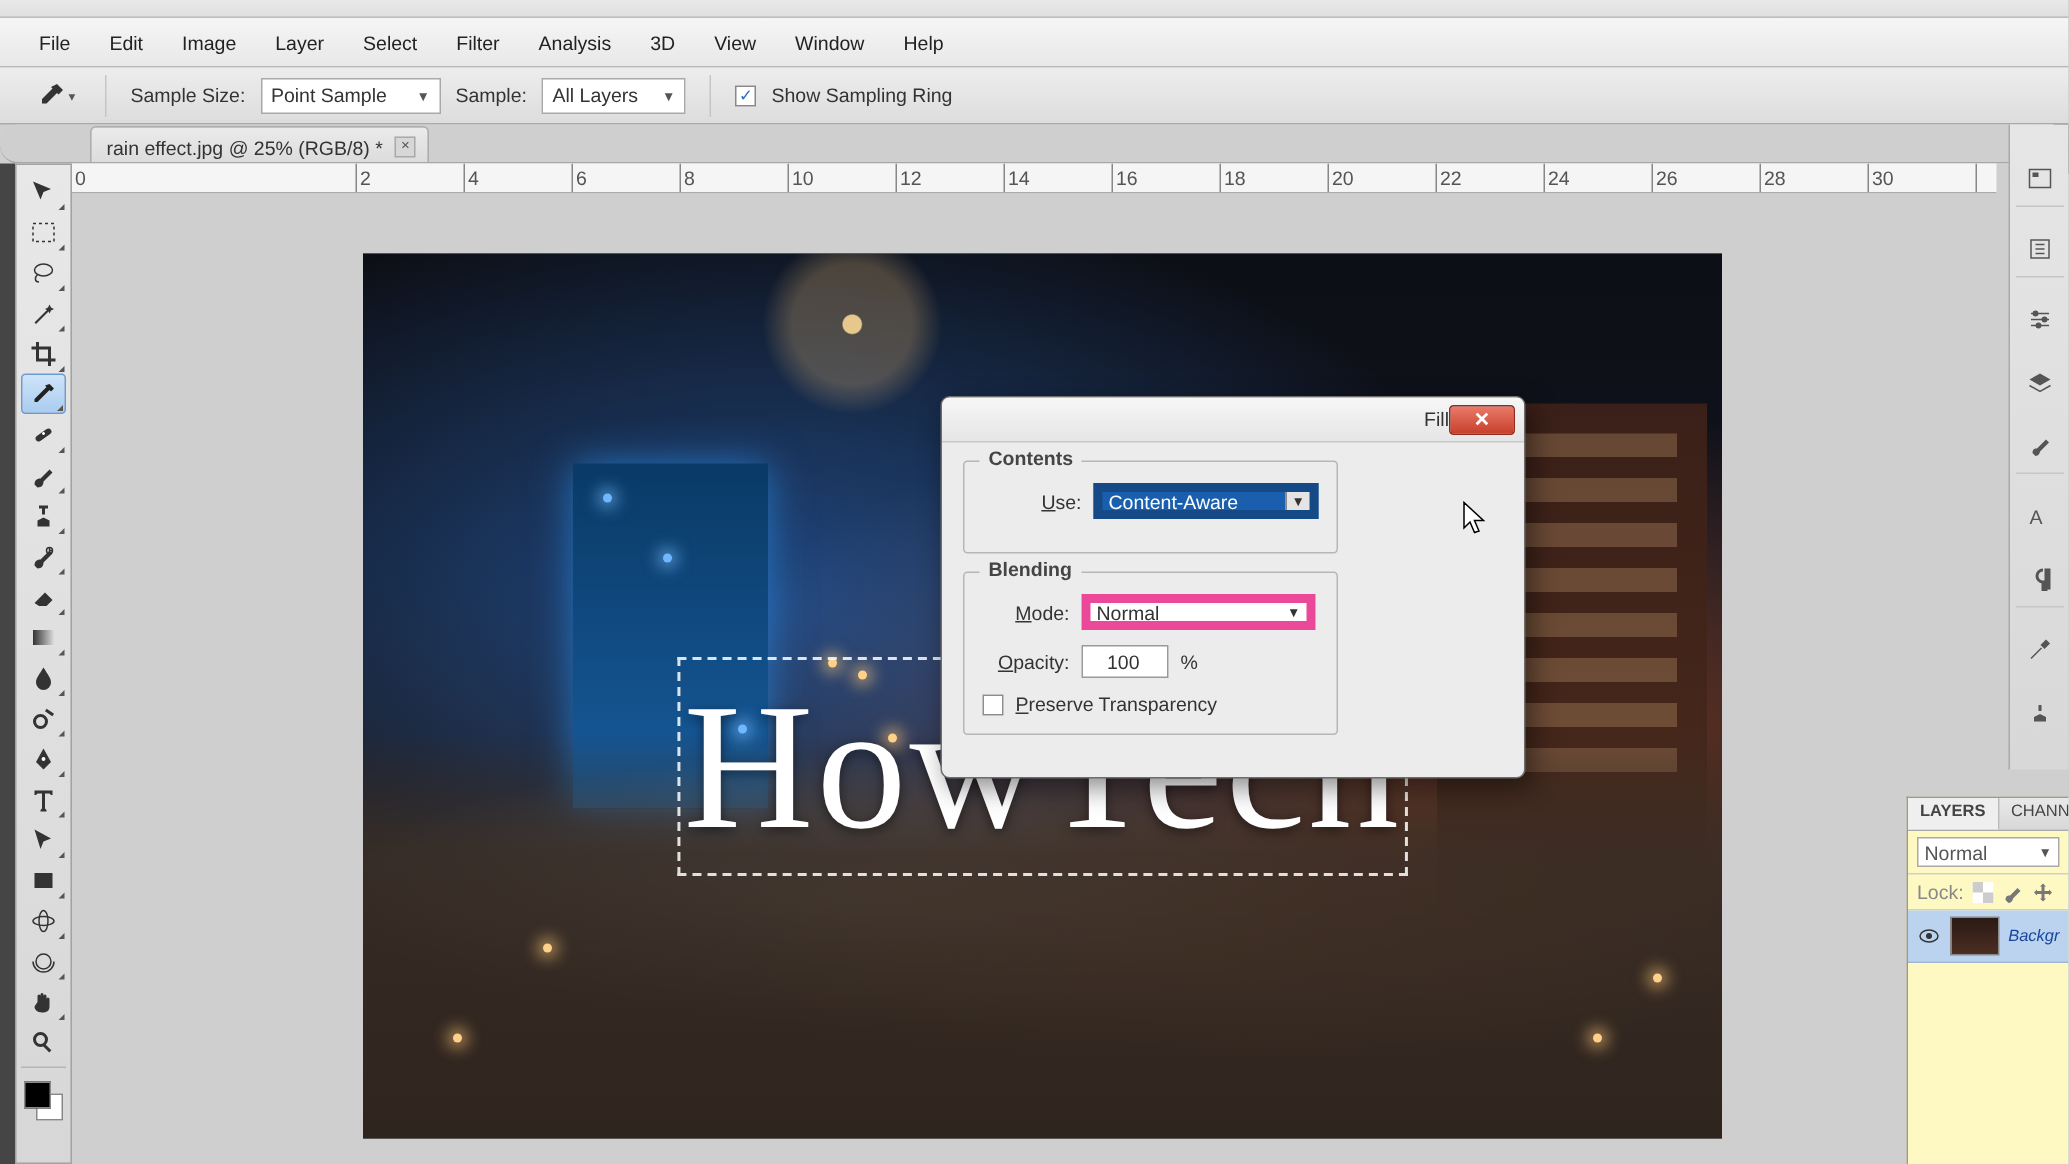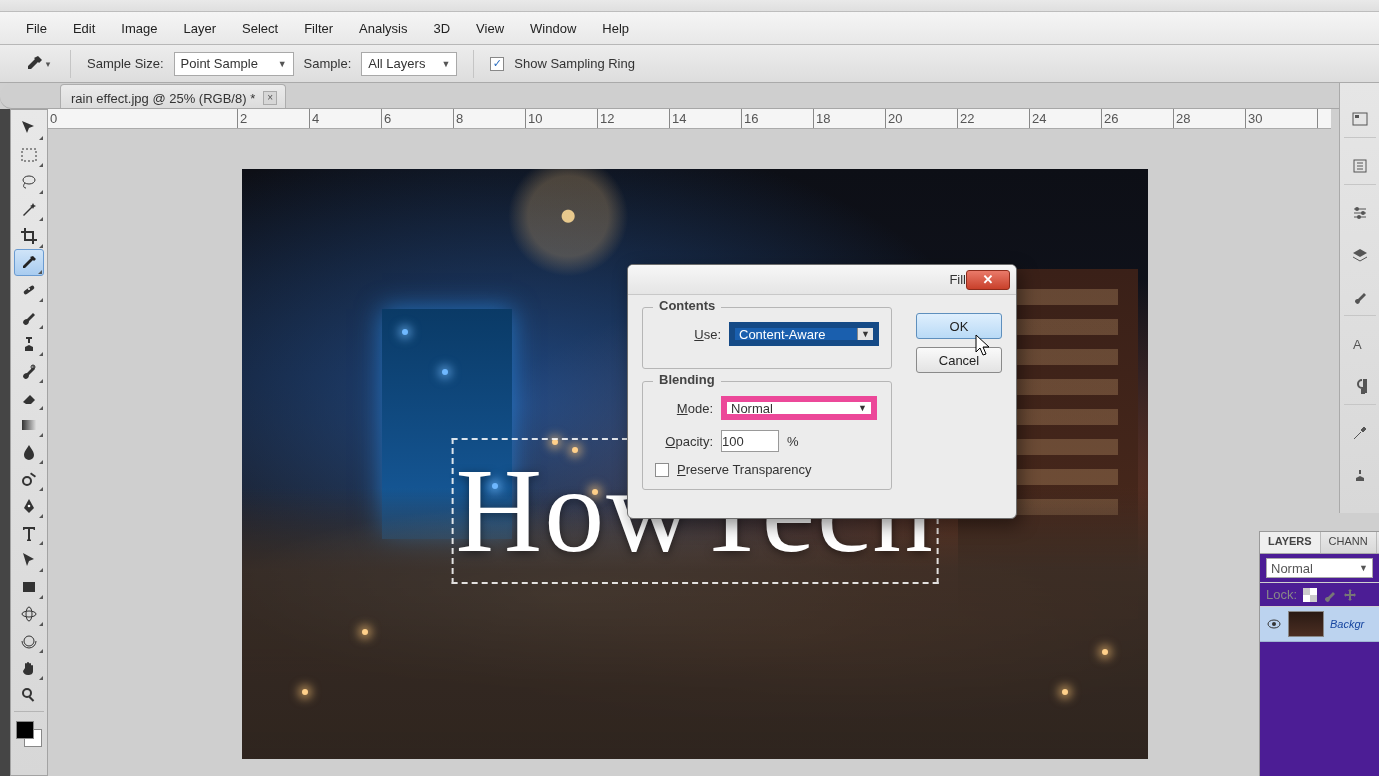--- a/index.html
+++ b/index.html
@@ -68,21 +68,21 @@
   .lights i.b{background:#6fb8ff;box-shadow:0 0 10px 4px rgba(120,190,255,.6);}
   .overlay-text{position:absolute;left:50%;top:58%;transform:translate(-50%,-50%);font-family:Georgia,serif;font-size:120px;color:#fff;font-weight:400;letter-spacing:2px; text-shadow:0 2px 8px rgba(0,0,0,.5);}
   .marching{position:absolute;inset:-4px;border:2px dashed rgba(255,255,255,.85);pointer-events:none;}
 
   
   .right-dock { position:absolute; right:0; top:-26px; width:40px; background:linear-gradient(#e6e6e6,#d8d8d8); border-left:1px solid #aaa; height:430px; display:flex; flex-direction:column; align-items:center; padding-top:18px; gap:10px;}
   .dock-group{width:32px;padding:6px 0;display:flex;flex-direction:column;align-items:center;gap:18px;border-bottom:1px solid #c6c6c6;}
   .dock-btn{width:24px;height:24px;display:flex;align-items:center;justify-content:center;}
 
   
-  .layers-panel{position:absolute;right:0;bottom:0;width:120px;height:245px;background:#4c1d95;border:1px solid #9a9a9a;border-right:none;border-bottom:none;}
+  .layers-panel{position:absolute;right:0;bottom:0;width:108px;height:245px;background:#fef9c3;border:1px solid #9a9a9a;border-right:none;border-bottom:none;}
   .panel-tabs{display:flex;height:22px;border-bottom:1px solid #a9a9a9;background:linear-gradient(#e9e9e9,#d8d8d8);}
   .panel-tab{padding:3px 8px;font-size:11px;color:#444;border-right:1px solid #bbb;}
   .panel-tab.active{background:#efefef;font-weight:600;}
   .panel-row{display:flex;align-items:center;gap:6px;padding:4px 6px;border-bottom:1px solid #cfcfcf;font-size:11px;color:#555;}
   .panel-row .combo{flex:1;height:20px;border:1px solid #aaa;background:#fff;padding:0 4px;display:flex;align-items:center;justify-content:space-between;}
   .lock-row{display:flex;align-items:flex-end;gap:6px;padding:4px 6px;border-bottom:1px solid #cfcfcf;font-size:11px;color:#888;}
   .lock-row .ic{width:14px;height:14px;display:inline-block;}
   .layer-entry{display:flex;align-items:center;gap:6px;padding:4px 6px;background:#bcd3ef;border-bottom:1px solid #a0b7d3;}
   .eye{width:16px;height:16px;}
   .thumb{width:36px;height:26px;background:linear-gradient(#2a1a14,#4b2e22);border:1px solid #888;}
@@ -99,21 +99,21 @@
   .row{display:flex;align-items:center;gap:8px;margin-bottom:10px;color:#333;}
   .row.disabled{color:#9a9a9a;}
   .row .lbl{width:112px;text-align:right;}
   .dd{display:flex;align-items:center;justify-content:space-between;height:24px;border:6px solid #ec4899;background:#fff;min-width:150px;padding:0 4px;}
   .dd.sel{background:#1a5fae;color:#fff;border-color:#154a86;}
   .dd .tri{font-size:9px;color:#333;margin-left:6px;}
   .dd.sel .tri{color:#333;background:#e4e4e4;width:16px;height:100%;display:flex;align-items:center;justify-content:center;margin:0 -4px 0 4px;border-left:1px solid #888;}
   .pattern-swatch{display:flex;align-items:center;height:26px;}
   .pattern-swatch .box{width:34px;height:24px;border:1px solid #aaa;background:#fff;}
   .pattern-swatch .pick{width:14px;height:24px;border:1px solid #aaa;border-left:none;background:#f1f1f1;}
-  .num-input{width:58px;height:22px;border:1px solid #999;background:#fff;padding:0 0;color:#333;display:flex;align-items:center;}
+  .num-input{width:58px;height:22px;border:1px solid #999;background:#fff;padding:0 16px;color:#333;display:flex;align-items:center;}
   .chk{width:14px;height:14px;border:1px solid #8d8d8d;background:#fff;display:inline-block;}
   .dlg-buttons{position:absolute;right:14px;top:18px;display:flex;flex-direction:column;gap:8px;}
   .btn{width:86px;height:26px;border:1px solid #8a8a8a;border-radius:3px;background:linear-gradient(#fafafa,#e3e3e3);color:#222;display:flex;align-items:center;justify-content:center;}
   .btn.primary{background:linear-gradient(#dfeffd,#b9daf6);border-color:#5e8fbd;}
 
   
   .cursor{position:absolute;left:975px;top:225px;width:18px;height:24px;pointer-events:none;}
 
   svg{display:block;}
 </style>
@@ -512,24 +512,20 @@
       <span class="layer-name">Backgr</span>
     </div>
   </div>
 
   <div class="dialog">
     <div class="titlebar">
       <span class="ttl">Fill</span>
       <div class="close">✕</div>
     </div>
     <div class="dlg-body">
-      <div class="dlg-buttons">
-        <div class="btn primary">OK</div>
-        <div class="btn">Cancel</div>
-      </div>
 
       <div class="fieldset">
         <div class="legend">Contents</div>
         <div class="row">
           <span class="lbl"><u>U</u>se:</span>
           <div class="dd sel">
             <span>Content-Aware</span>
             <span class="tri">▼</span>
           </div>
         </div>

